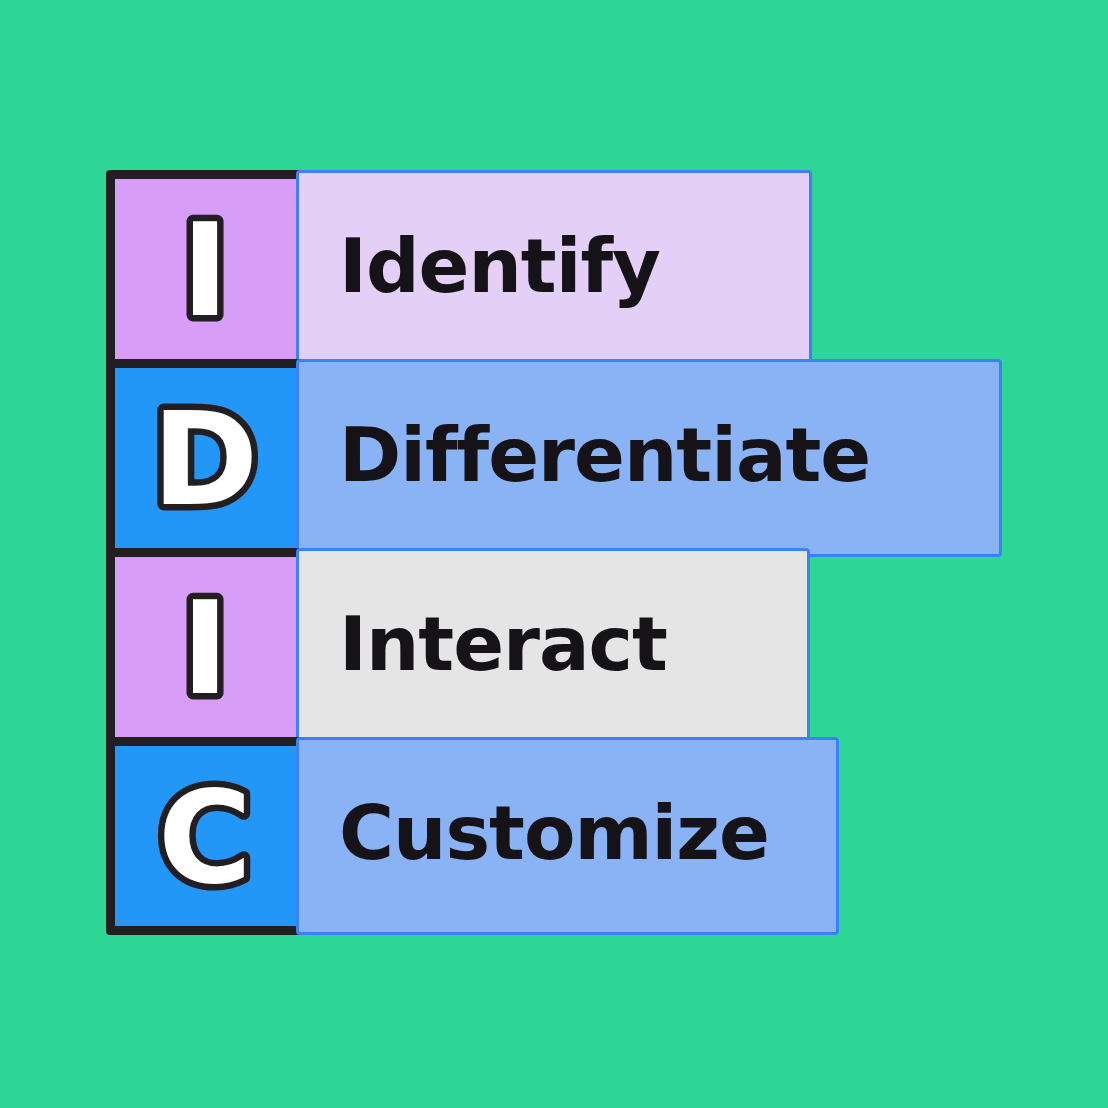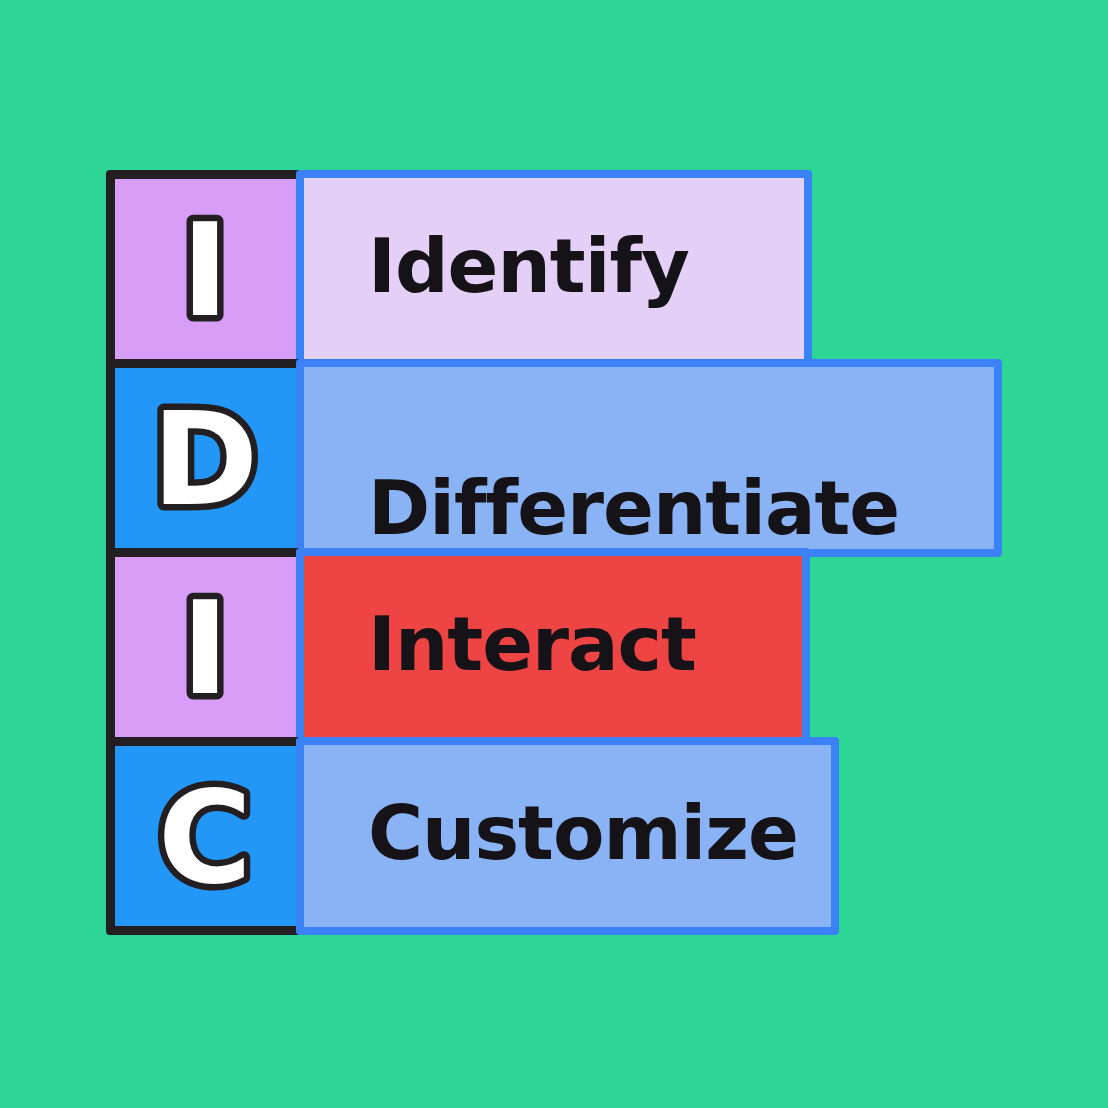--- a/index.html
+++ b/index.html
@@ -33,25 +33,25 @@
     display: flex;
     align-items: center;
     justify-content: center;
     flex: 0 0 auto;
   }
 
   .bar {
     box-sizing: border-box;
     height: 100%;
     margin-left: -9px;
-    border: 8px solid #3b82f6;
+    border: 3px solid #3b82f6;
     border-radius: 4px;
     display: flex;
     align-items: center;
-    padding-left: 64px;
+    padding-left: 40px;
   }
   .row:nth-child(1) .bar { width: 516px; }
   .row:nth-child(2) .bar { width: 706px; }
   .row:nth-child(3) .bar { width: 514px; }
   .row:nth-child(4) .bar { width: 543px; }
 
   .stage-label {
     font-size: 75px;
     font-weight: bold;
     color: #151317;
@@ -88,32 +88,32 @@
       <span class="stage-label">Identify</span>
     </div>
   </div>
 
   <div class="row">
     <div class="letter-box" style="background: rgb(35, 151, 248);">
       <svg class="letter-svg" width="181" height="180" viewBox="0 0 181 180">
         <text x="90" y="136" text-anchor="middle">D</text>
       </svg>
     </div>
-    <div class="bar" style="background: rgb(137, 179, 245); align-items: flex-end;">
+    <div class="bar" style="background: rgb(137, 179, 245);">
       <span class="stage-label">Differentiate</span>
     </div>
   </div>
 
   <div class="row">
     <div class="letter-box" style="background: rgb(216, 157, 246);">
       <svg class="letter-svg" width="181" height="180" viewBox="0 0 181 180">
         <text x="90" y="136" text-anchor="middle">I</text>
       </svg>
     </div>
-    <div class="bar" style="background: #ef4444;">
+    <div class="bar" style="background: #e5e5e5;">
       <span class="stage-label">Interact</span>
     </div>
   </div>
 
   <div class="row">
     <div class="letter-box" style="background: rgb(35, 151, 248);">
       <svg class="letter-svg" width="181" height="180" viewBox="0 0 181 180">
         <text x="90" y="136" text-anchor="middle">C</text>
       </svg>
     </div>

